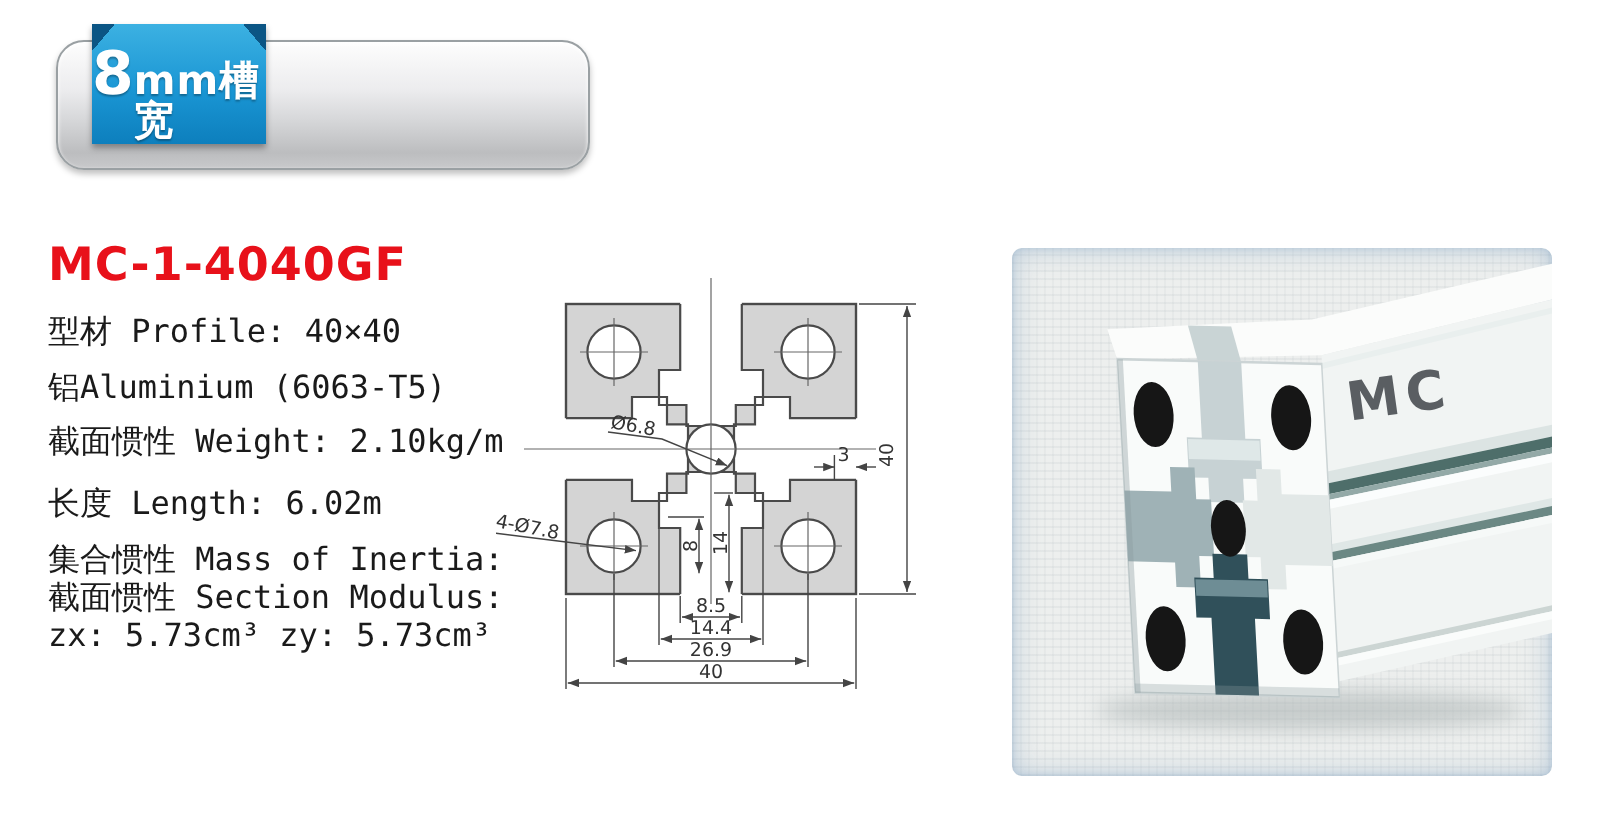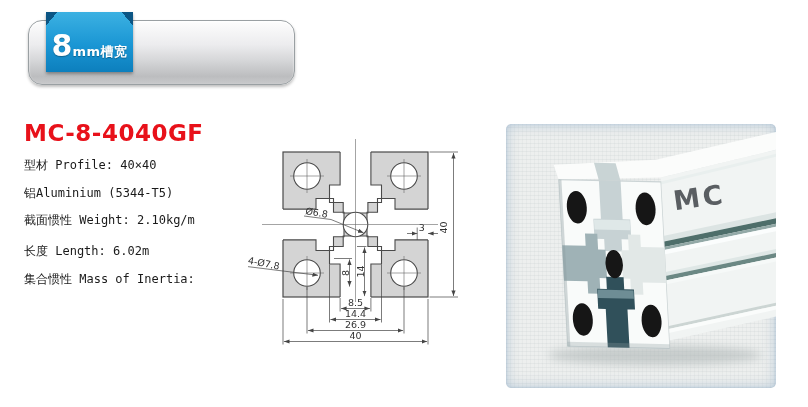--- a/index.html
+++ b/index.html
@@ -15,31 +15,31 @@
           background:linear-gradient(180deg,#3cb1e2 0%,#1a96d4 55%,#0d7fbd 100%);
           box-shadow:0 2px 3px rgba(0,0,0,.35);
           display:flex;align-items:center;justify-content:center;}
   .fold{position:absolute;top:0;width:11px;height:13px;}
   .fold-l{left:0;background:linear-gradient(to bottom right,#0b5584 52%,rgba(0,0,0,0) 52%);}
   .fold-r{right:0;background:linear-gradient(to bottom left,#0b5584 52%,rgba(0,0,0,0) 52%);}
   .ribbon-text{color:#fff;font-family:"DejaVu Sans",sans-serif;font-weight:bold;
                display:flex;align-items:baseline;line-height:1;
                text-shadow:0 1px 1px rgba(0,0,0,.3);margin-top:8px;}
   .r-big{font-size:30px;}
-  .r-small{font-size:13px;letter-spacing:.5px;}
+  .r-small{font-size:20px;letter-spacing:.5px;}
   .series{position:absolute;left:104px;right:16px;top:0;bottom:0;
           display:flex;align-items:center;justify-content:center;
           font-family:"DejaVu Sans",sans-serif;font-weight:800;font-size:37px;
           letter-spacing:2px;color:#161616;padding-bottom:4px;}
 
   
   .info{position:absolute;left:24px;top:120px;width:235px;}
   .model{margin:0 0 10px 0;font-family:"DejaVu Sans",sans-serif;font-weight:bold;
          font-size:23px;letter-spacing:.5px;color:#e8111a;}
-  .spec{font-size:12px;line-height:19px;white-space:nowrap;}
+  .spec{font-size:16px;line-height:19px;white-space:nowrap;}
   .g1{margin-bottom:9px;} .g2{margin-bottom:8px;} .g3{margin-bottom:10px;}
   .g4{margin-bottom:9px;margin-top:12px;} .g5{margin-bottom:0;}
 
   
   .drawing{position:absolute;left:248px;top:132px;width:215px;height:226px;}
   .drawing text{font-family:"DejaVu Sans",sans-serif;font-size:9.5px;fill:#333;}
 
   
   .photo{position:absolute;left:506px;top:124px;width:270px;height:264px;
          border-radius:5px;overflow:hidden;
@@ -62,35 +62,39 @@
       <span class="fold fold-l"></span>
       <span class="fold fold-r"></span>
       <span class="ribbon-text">
           <span class="r-big">8</span>
           <span class="r-small">mm槽宽</span>
         </span>
     </div>
   </div>
 
   <div class="info">
-    <h1 class="model">MC-8-4040GF</h1>
+    <h1 class="model">MC-1-4040GF</h1>
     <div class="spec g1">
       <div>型材 Profile: 40×40</div>
     </div>
     <div class="spec g2">
-      <div>铝Aluminium (5344-T5)</div>
+      <div>铝Aluminium (6063-T5)</div>
     </div>
     <div class="spec g3">
       <div>截面惯性 Weight: 2.10kg/m</div>
     </div>
     <div class="spec g4">
       <div>长度 Length: 6.02m</div>
     </div>
     <div class="spec g5">
       <div>集合惯性 Mass of Inertia:</div>
+    </div>
+    <div class="spec">
+      <div>截面惯性 Section Modulus:</div>
+      <div>zx: 5.73cm³  zy: 5.73cm³</div>
     </div>
   </div>
 
   <svg class="drawing" viewBox="248 132 215 226" xmlns="http://www.w3.org/2000/svg">
     <defs>
       <marker id="arr" orient="auto-start-reverse" markerWidth="9" markerHeight="7" refX="8" refY="3">
           <path d="M0,0L8,3L0,6Z" fill="#444"></path>
         </marker>
     </defs>
 

